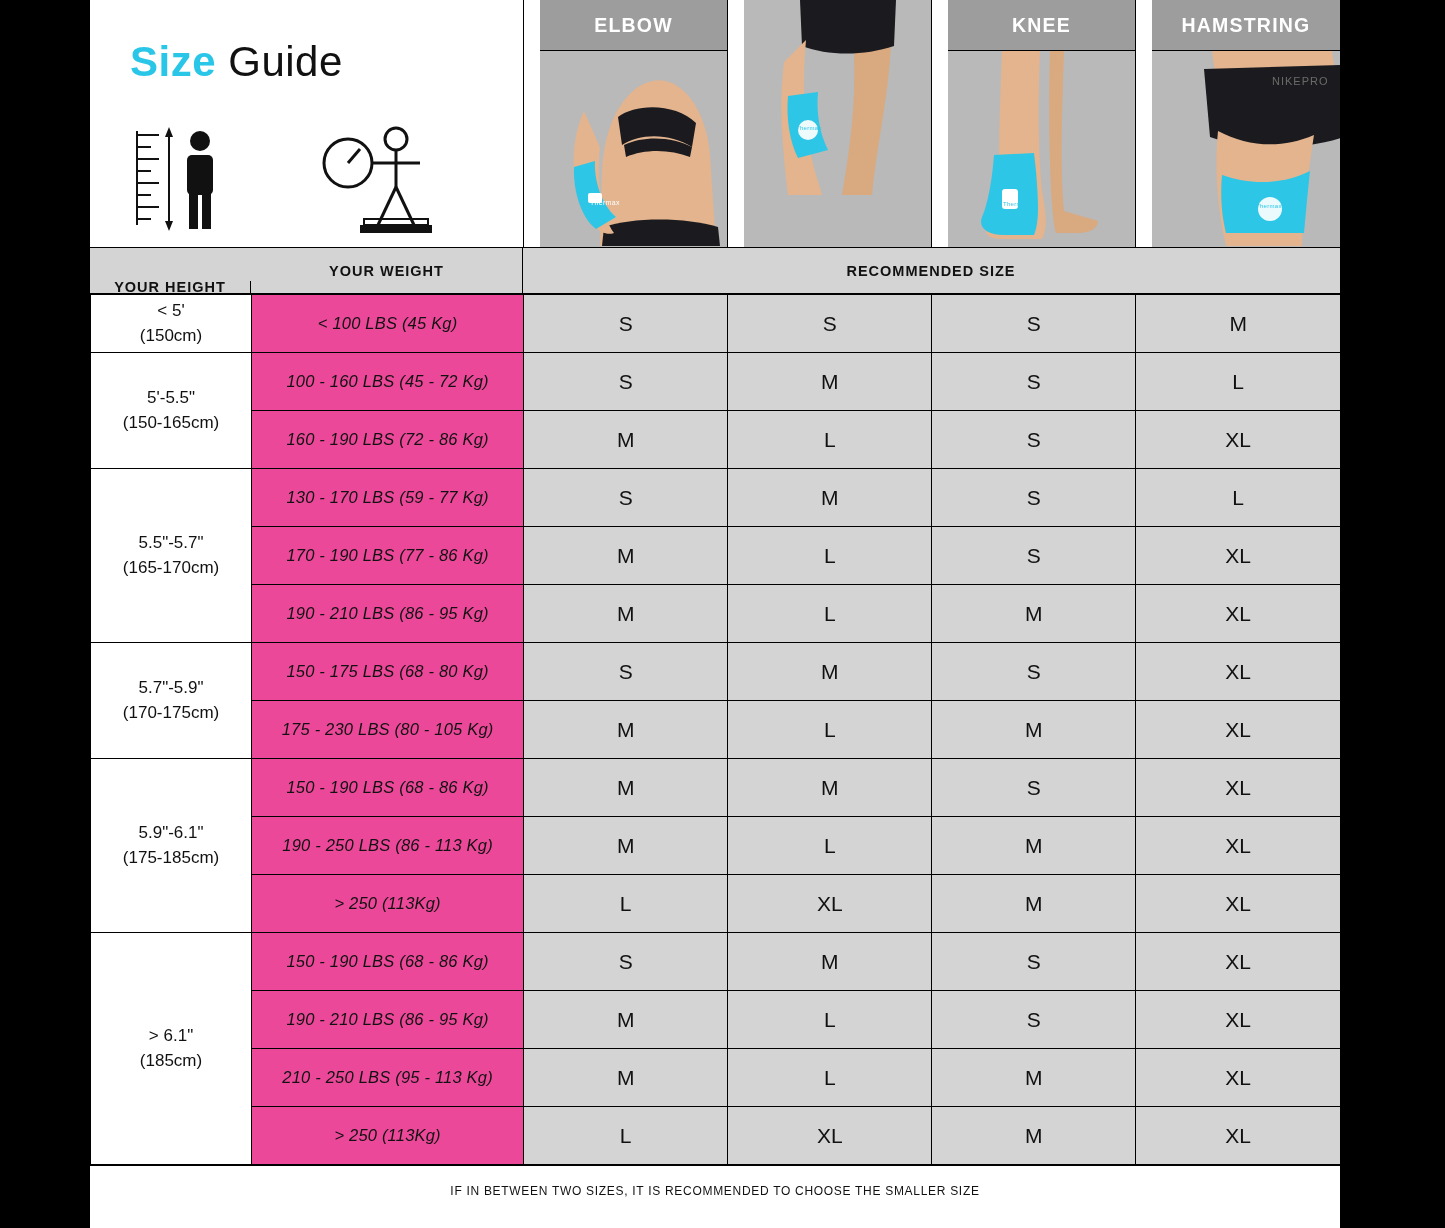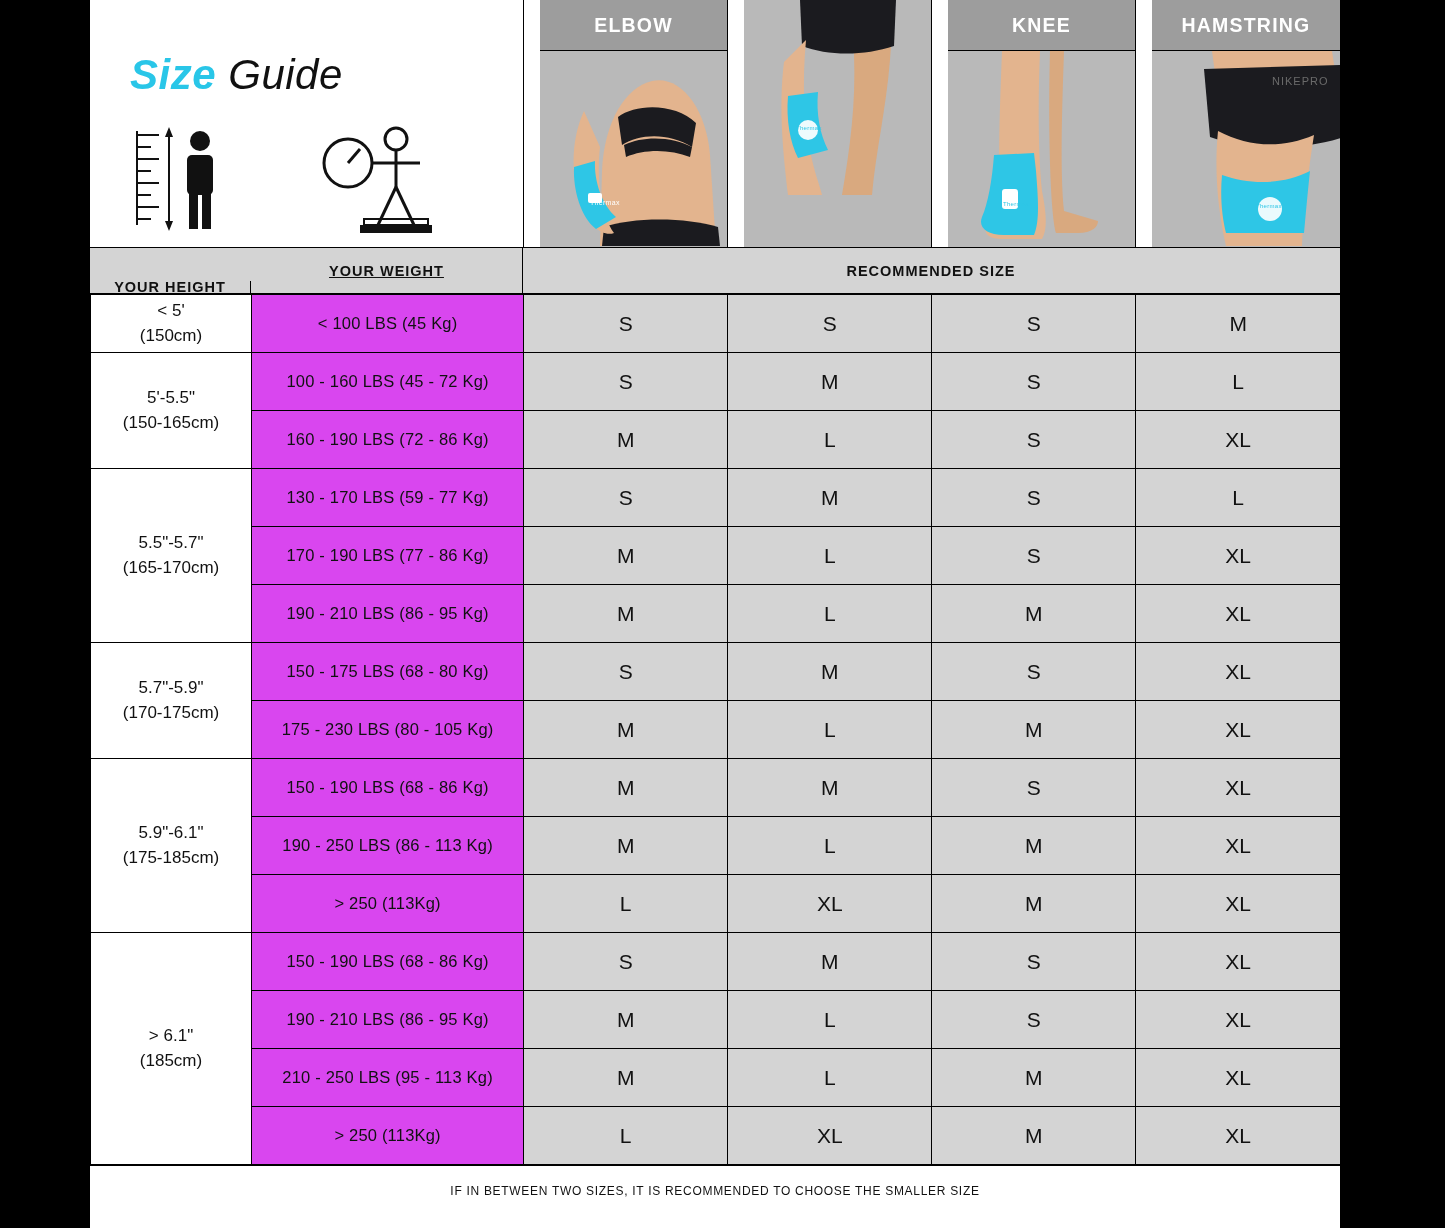--- a/index.html
+++ b/index.html
@@ -33,24 +33,23 @@
     width: 434px;
     height: 247px;
     background: #ffffff;
     box-sizing: border-box;
     position: relative;
     border-right: 1px solid #000;
   }
   .title {
     position: absolute;
     left: 40px;
-    top: 51px;
+    top: 38px;
     font-size: 42px;
     letter-spacing: .5px;
-    font-style: italic;
   }
   .title .t1 {
     color: #29c6e8;
     font-weight: bold;
   }
   .title .t2 {
     color: #111111;
     font-weight: normal;
   }
   .icons {
@@ -103,21 +102,21 @@
     font-weight: bold;
     letter-spacing: 1px;
     color: #111;
     display: flex;
     align-items: center;
     justify-content: center;
     border-right: 1px solid #000;
     box-sizing: border-box;
   }
   .subhead .c-h { width: 161px; margin-top: 33px; }
-  .subhead .c-w { width: 272px; text-decoration: underline; }
+  .subhead .c-w { width: 272px; }
   .subhead .c-r { width: 816px; border-right: none; }
 
   
   table.sizes {
     border-collapse: collapse;
     width: 1250px;
     table-layout: fixed;
   }
   table.sizes td {
     border: 1px solid #000;
@@ -128,23 +127,24 @@
   }
   td.height {
     width: 161px;
     background: #ffffff;
     font-size: 17px;
     line-height: 1.45;
     border-left: none;
   }
   td.weight {
     width: 272px;
-    background: #d946ef;
+    background: #ec4899;
     font-size: 16.5px;
     letter-spacing: .2px;
+    font-style: italic;
   }
   td.size {
     width: 204px;
     background: #d4d4d4;
     font-size: 21px;
   }
   td.size:last-child { border-right: none; }
   tr.r { height: 58px; }
 
   .footer {

